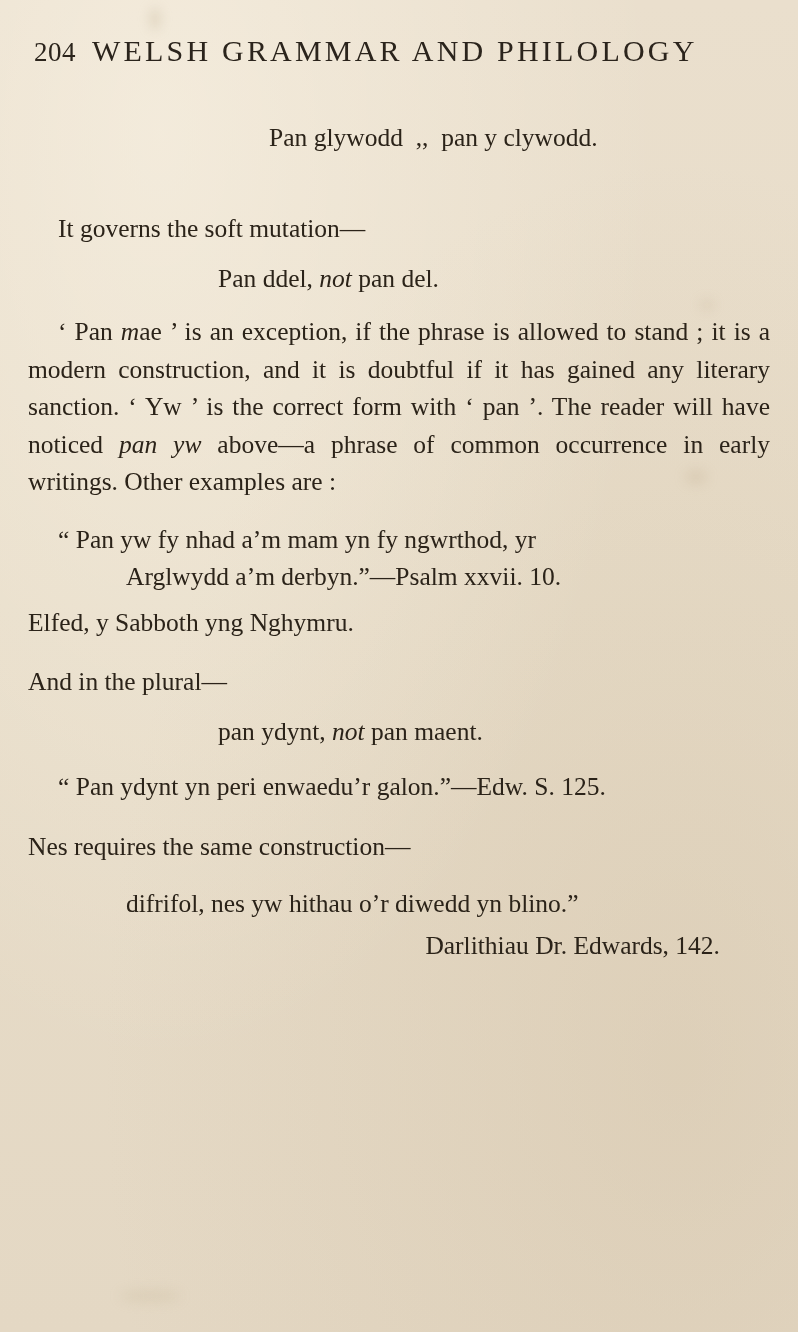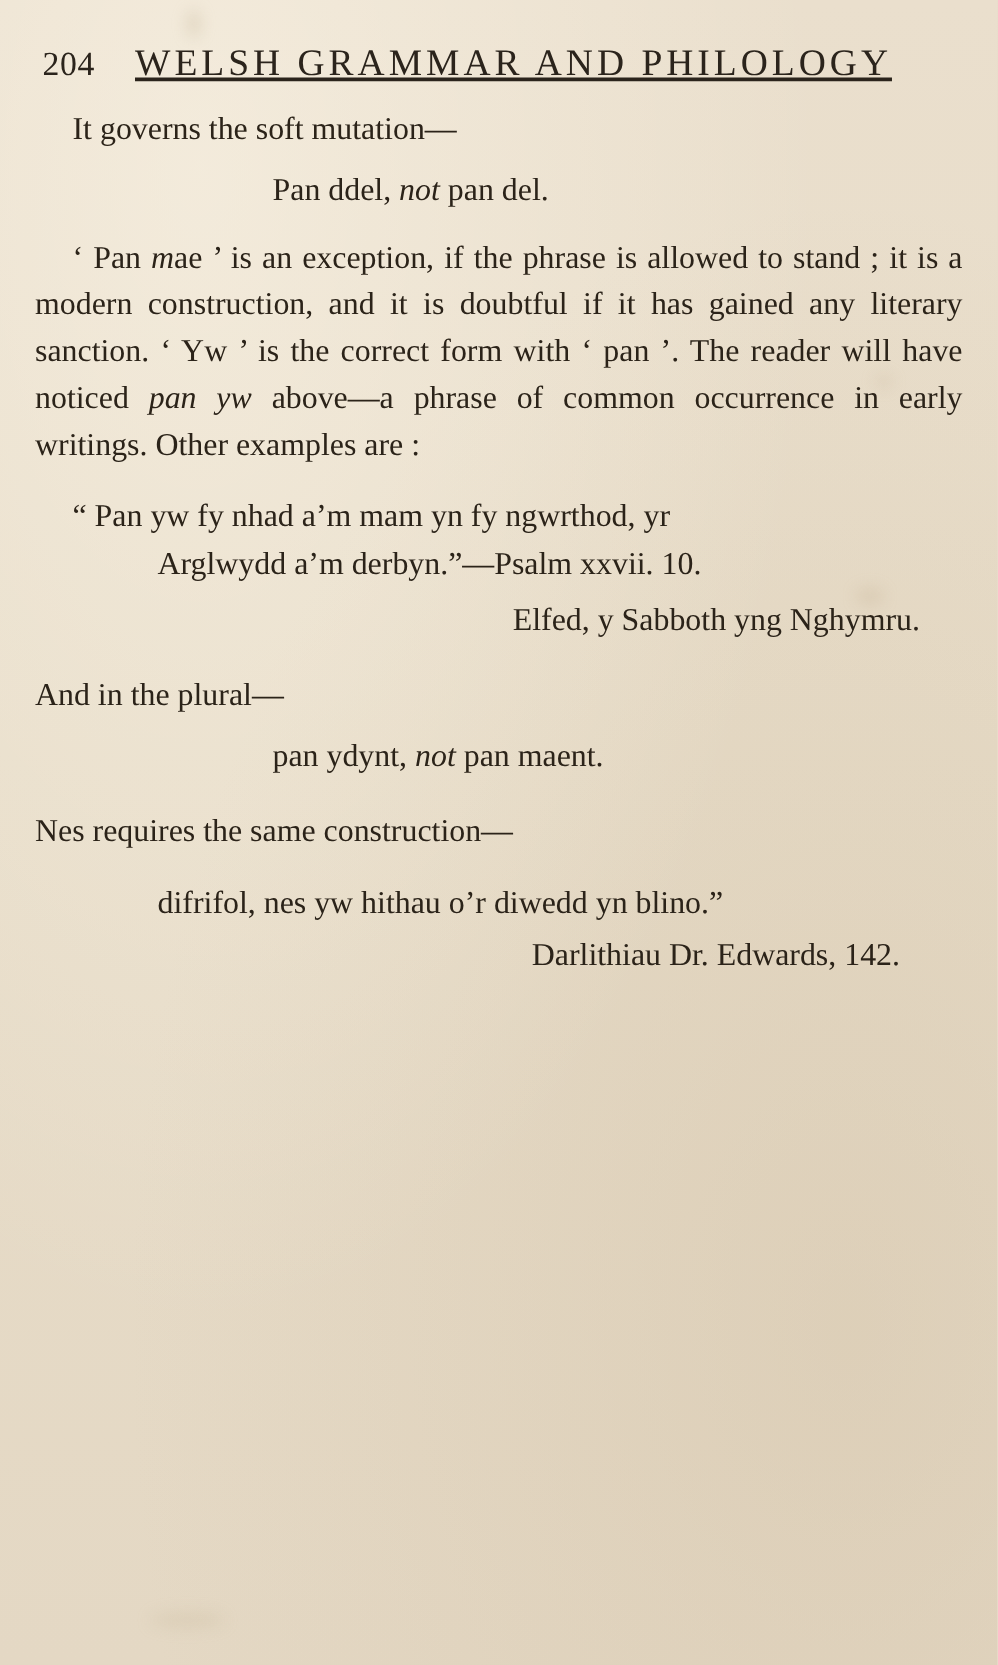--- a/index.html
+++ b/index.html
@@ -21,35 +21,34 @@
     background:
       radial-gradient(ellipse at 20% 10%, rgba(255,250,238,0.45) 0%, rgba(255,250,238,0) 55%),
       radial-gradient(ellipse at 85% 80%, rgba(206,188,160,0.35) 0%, rgba(206,188,160,0) 60%),
       linear-gradient(180deg, #eadfcd 0%, #e7dcc8 45%, #e4d8c4 100%);
     box-sizing: border-box;
     padding: 0 28px;
   }
   .header {
     display: flex;
     align-items: baseline;
-    gap: 32px;
+    gap: 16px;
     padding-top: 34px;
     padding-left: 6px;
   }
   .folio {
     font-size: 27px;
     letter-spacing: 0.5px;
     color: #2b241c;
   }
   .running-title {
     font-size: 30px;
     letter-spacing: 3.2px;
     color: #2b241c;
     white-space: nowrap;
-    text-decoration: underline;
   }
   .body-text {
     margin-top: 14px;
     font-size: 25.5px;
     line-height: 1.47;
     color: #2b2319;
   }
   p {
     margin: 0;
   }
@@ -89,21 +88,20 @@
     padding-left: 30px;
   }
   .quote-verse p {
     margin: 0 0 3px 0;
   }
   .quote-verse p.second {
     padding-left: 26px;
   }
   .attribution {
     margin-top: 8px;
-    text-align: right;
     padding-right: 34px;
   }
   .attribution-2 {
     margin-top: 4px;
     text-align: right;
     padding-right: 50px;
   }
   .flush {
     margin-top: 22px;
     text-indent: 0;
@@ -139,20 +137,23 @@
 
   <div class="header">
     <span class="folio">204</span>
     <span class="running-title">WELSH GRAMMAR AND PHILOLOGY</span>
   </div>
 
   <div class="body-text">
 
 
     <div class="center-block">
+      <p>
+        <span>Pan glywodd</span><span>&nbsp;&nbsp;</span><span>,,</span><span>&nbsp;&nbsp;</span><span>pan y clywodd.</span>
+      </p>
     </div>
 
     <p class="para indent">It governs the soft mutation—</p>
 
     <div class="example-line">
       <span>Pan ddel,</span><span>&nbsp;</span><i>not</i><span>&nbsp;</span><span>pan del.</span>
     </div>
 
     <p class="para indent">
       <span>‘ Pan </span><i>m</i><span>ae ’ is an exception, if the phrase is allowed to stand ; it is a modern construction, and it is doubtful if it has gained any literary sanction.  ‘ Yw ’ is the correct form with ‘ pan ’.  The reader will have noticed </span><i>pan yw</i><span> above—a phrase of common occurrence in early writings.  Other examples are :</span>
@@ -166,20 +167,21 @@
 
 
     <p class="attribution">Elfed, y Sabboth yng Nghymru.</p>
 
     <p class="flush">And in the plural—</p>
 
     <div class="example-line">
       <span>pan ydynt,</span><span>&nbsp;</span><i>not</i><span>&nbsp;</span><span>pan maent.</span>
     </div>
 
+    <p class="single-line">“ Pan ydynt yn peri enwaedu’r galon.”—Edw. S. 125.</p>
 
     <p class="flush">Nes requires the same construction—</p>
 
     <div class="quote">
       <span class="cont">difrifol, nes yw hithau o’r diwedd yn blino.”</span>
     </div>
 
     <p class="attribution-2">Darlithiau Dr. Edwards, 142.</p>
 
   </div>

